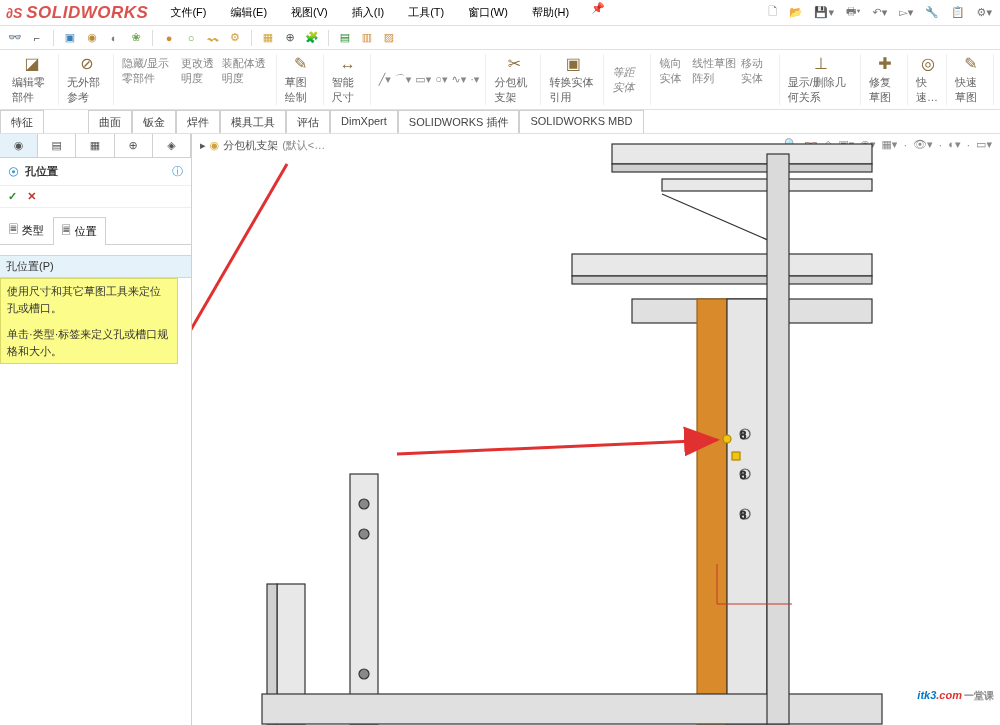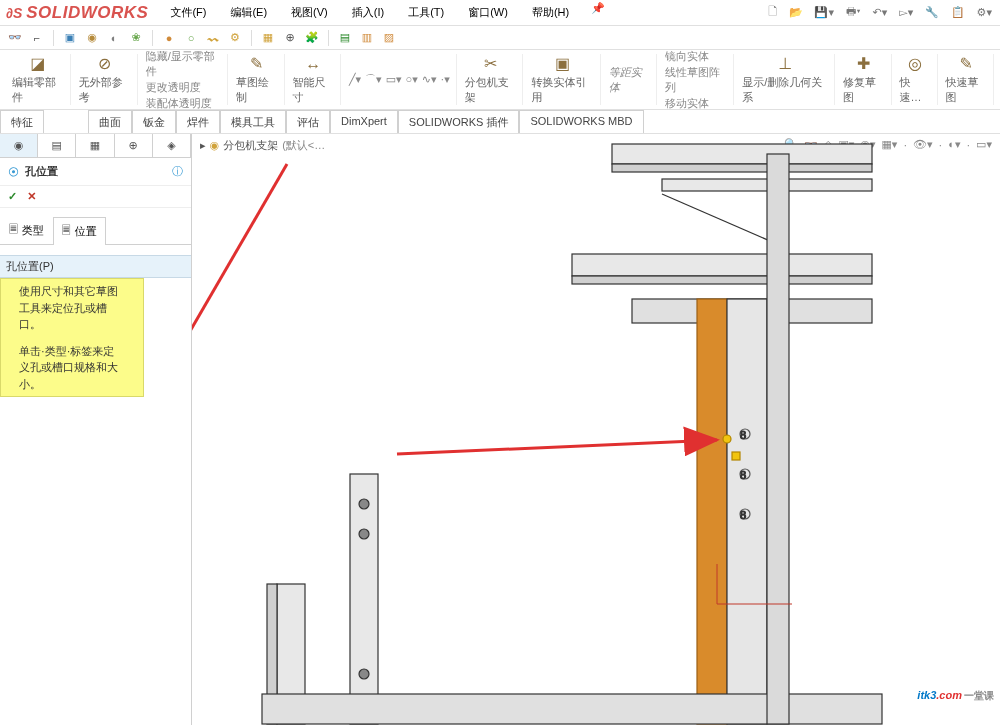--- a/index.html
+++ b/index.html
@@ -16,21 +16,21 @@
 .qat span { cursor: pointer; padding: 2px; }
 
 .toolbar1 { height: 24px; background: #fff; border-bottom: 1px solid #e0e0e0; display: flex; align-items: center; padding: 0 6px; gap: 4px; }
 .tb-btn { width: 18px; height: 18px; display: flex; align-items: center; justify-content: center; cursor: pointer; color: #555; }
 .tb-sep { width: 1px; height: 16px; background: #ddd; margin: 0 3px; }
 
 .ribbon { height: 60px; background: #fff; border-bottom: 1px solid #e0e0e0; display: flex; padding: 4px 6px; gap: 2px; }
 .rib-grp { display: flex; flex-direction: column; align-items: center; justify-content: center; padding: 2px 6px; border-right: 1px solid #eee; color: #666; font-size: 10px; gap: 2px; }
 .rib-grp .icn { font-size: 16px; color: #8b6f3e; }
 .rib-grp.small { font-size: 10px; color: #888; font-style: italic; }
-.rib-stack { display: flex; flex-direction: column; gap: 1px; font-size: 10px; color: #888; padding: 2px 6px; border-right: 1px solid #eee; justify-content: center; }
+.rib-stack { display: flex; flex-direction: row; gap: 1px; font-size: 10px; color: #888; padding: 2px 6px; border-right: 1px solid #eee; justify-content: center; }
 
 .cmdtabs { height: 24px; background: #fff; display: flex; border-bottom: 1px solid #e0e0e0; }
 .ctab { padding: 4px 10px; border: 1px solid #d0d0d0; border-bottom: none; background: #fff; cursor: pointer; color: #444; }
 .ctab.active { background: #e6f2fa; font-weight: bold; margin-top: 39px; }
 
 .workspace { position: absolute; top: 134px; left: 0; right: 0; bottom: 0; display: flex; }
 .side-panel { width: 192px; border-right: 1px solid #d0d0d0; display: flex; flex-direction: column; background: #fff; }
 .side-tabs { display: flex; height: 24px; border-bottom: 1px solid #d0d0d0; }
 .stab { flex: 1; display: flex; align-items: center; justify-content: center; border-right: 1px solid #d0d0d0; cursor: pointer; color: #555; }
 .stab.active { background: #e6f2fa; }
@@ -39,21 +39,21 @@
 .feature-title { font-weight: bold; color: #333; flex: 1; }
 .feature-help { color: #3a9bd4; cursor: pointer; }
 .confirm-bar { padding: 4px 8px; display: flex; gap: 10px; border-bottom: 1px solid #eee; }
 .ok { color: #2d8a2d; cursor: pointer; font-weight: bold; }
 .cancel { color: #c0392b; cursor: pointer; font-weight: bold; }
 .sub-tabs { display: flex; border-bottom: 1px solid #d0d0d0; margin-top: 8px; }
 .sub-tab { padding: 4px 8px; display: flex; align-items: center; gap: 4px; cursor: pointer; border: 1px solid transparent; border-bottom: none; }
 .sub-tab.active { border-color: #d0d0d0; background: #fff; position: relative; top: 1px; }
 .param-section { margin-top: 10px; }
 .param-hdr { background: #e6f2fa; padding: 3px 6px; font-size: 11px; color: #333; border-top: 1px solid #c7d9e6; border-bottom: 1px solid #c7d9e6; }
-.help-box { background: #fcfc8a; border: 1px solid #d9d96a; padding: 4px 18px; width: 144px; font-size: 11px; color: #333; line-height: 1.5; }
+.help-box { background: #fcfc8a; border: 1px solid #d9d96a; padding: 4px 6px; width: 178px; font-size: 11px; color: #333; line-height: 1.5; }
 .canvas-area { flex: 1; position: relative; background: #fff; overflow: hidden; }
 .breadcrumb { position: absolute; top: 4px; left: 8px; display: flex; align-items: center; gap: 4px; color: #555; }
 .hud { position: absolute; top: 4px; right: 8px; display: flex; gap: 6px; color: #888; align-items: center; }
 .hud span { cursor: pointer; }
 .watermark { position: absolute; right: 6px; bottom: 20px; font-size: 24px; font-weight: bold; color: #0078c8; font-style: italic; }
 .watermark small { font-size: 10px; color: #888; font-style: normal; margin-left: 2px; }
 .scrollv { position: absolute; left: 192px; top: 0; bottom: 0; width: 14px; background: #f0f0f0; border-left: 1px solid #ddd; border-right: 1px solid #ddd; }
 svg.model { position: absolute; top: 0; left: 0; }
 </style>
 </head>

